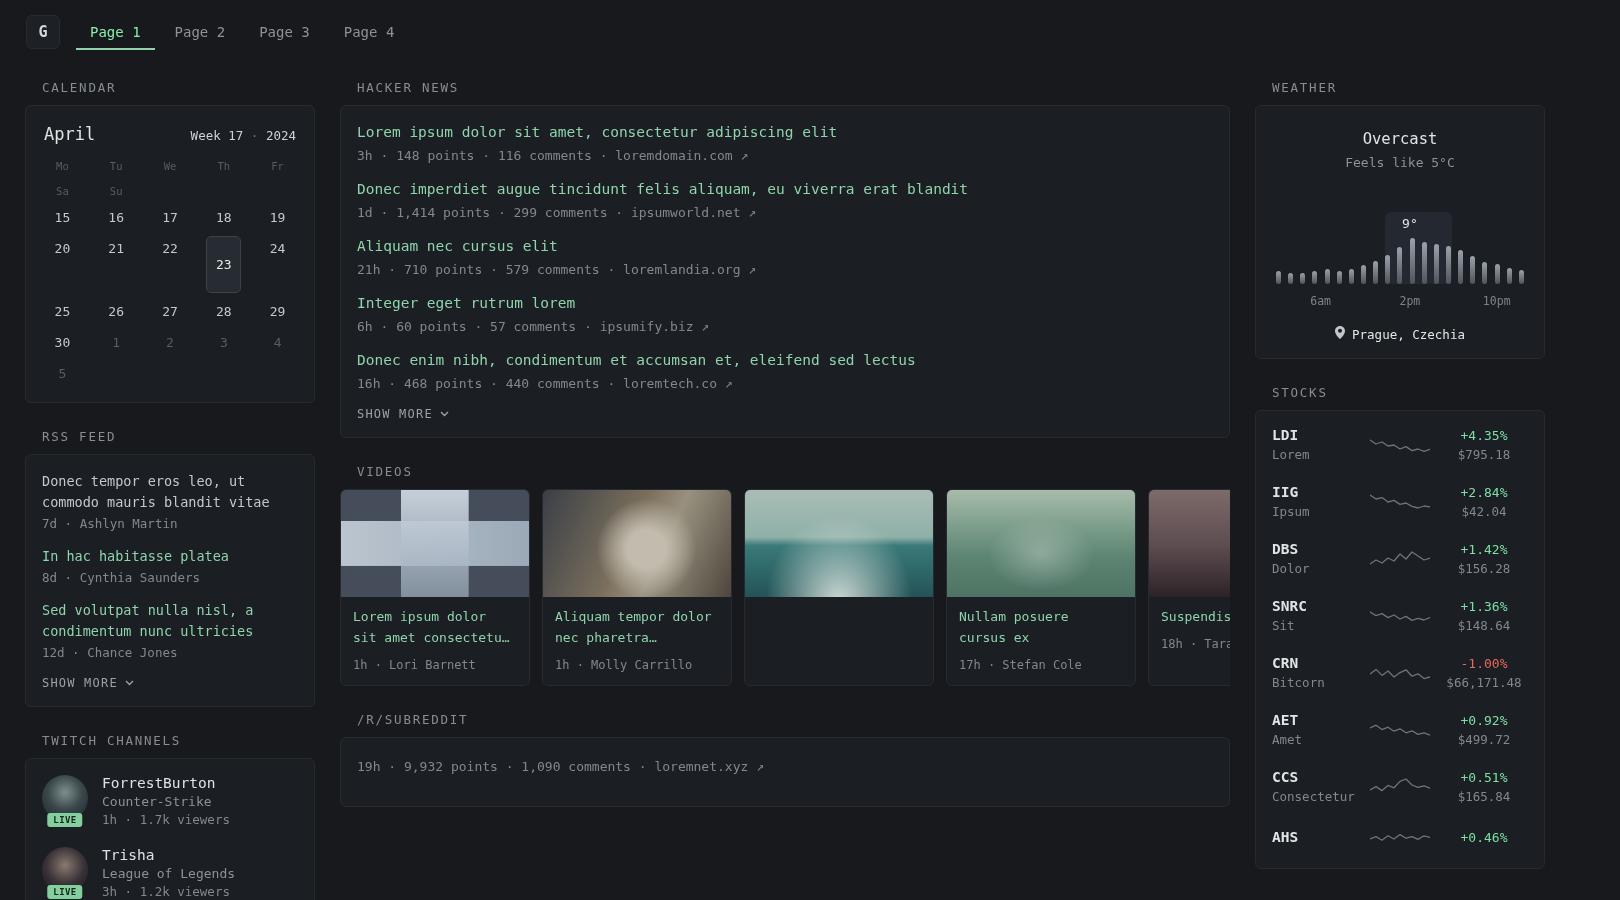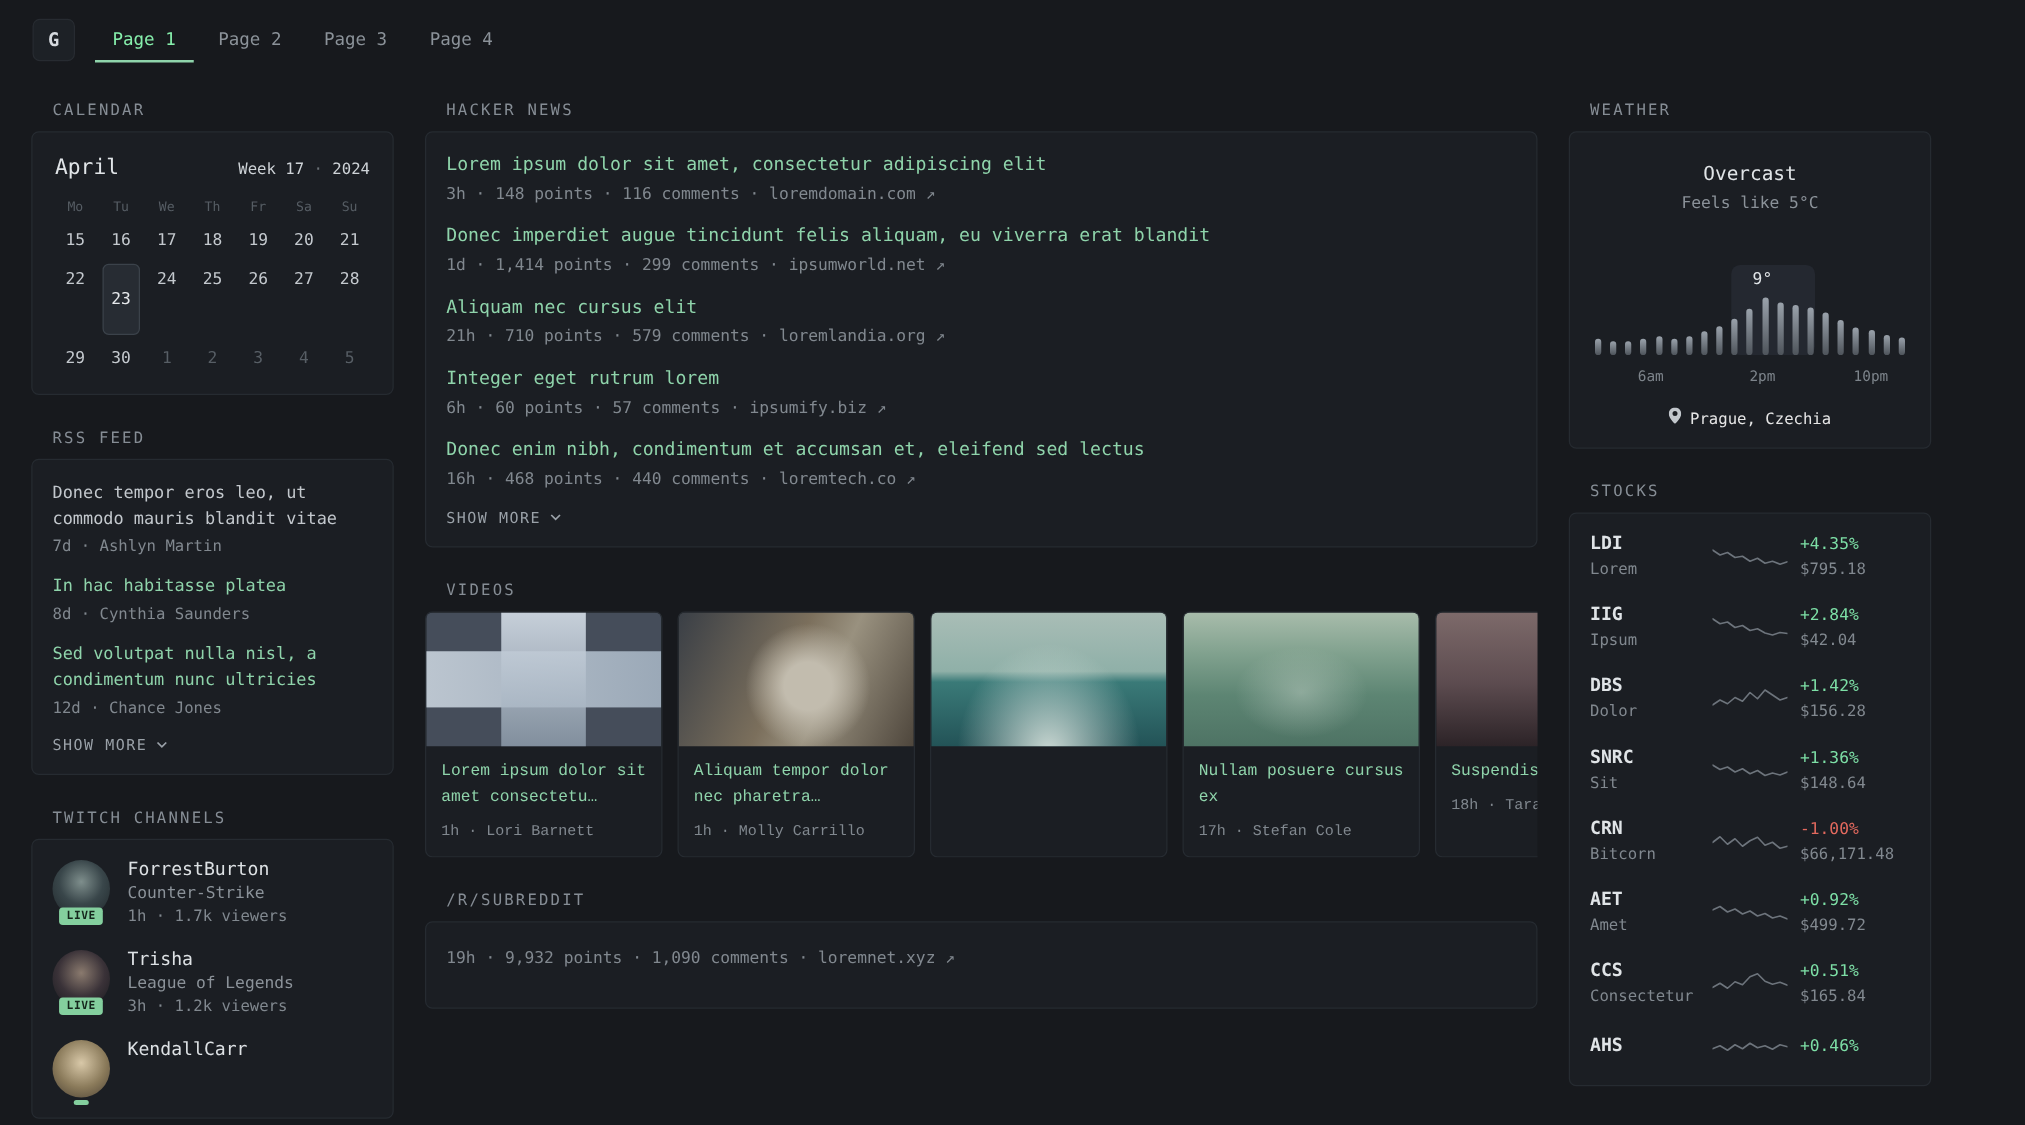--- a/index.html
+++ b/index.html
@@ -44,21 +44,21 @@
 
   .show-more { display:flex; align-items:center; gap:7px; font-size:12px;
     letter-spacing:.1em; color:#9aa1a8; margin-top:16px; }
   .chev { display:inline-flex; color:#9aa1a8; }
 
   
   .cal-head { display:flex; justify-content:space-between; align-items:baseline; padding:2px 2px 0; }
   .cal-month { font-size:17px; color:#e0e4e7; }
   .cal-week { font-size:12.5px; color:#ced3d7; }
   .dim-dot { color:#6b7177; }
-  .cal-grid { display:grid; grid-template-columns:repeat(7,1fr); text-align:center; }
+  .cal-grid { display:grid; grid-template-columns:repeat(5,1fr); text-align:center;gap:13px; }
   .cal-dows { margin-top:16px; }
   .cal-dow { font-size:10.5px; color:#565d64; }
   .cal-days { margin-top:8px; row-gap:6px; }
   .cal-day { font-size:13px; color:#c4c9ce; padding:5px 0; }
   .cal-day.dim { color:#575e65; }
   .cal-day.sel { background:#272c33; border:1px solid #3b424a; border-radius:5px;
     color:#e6e9ec; padding:20px 0; margin:0 3px;text-align:center; }
 
   
   .feed-item { margin-bottom:15px; }
@@ -97,21 +97,21 @@
   .thumb-2 { background:
       radial-gradient(circle at 55% 55%, #c2bcae 0 16%, rgba(0,0,0,0) 42%),
       linear-gradient(115deg, #3a3f46, #7b6f5c 45%, #99917f 62%, #4e463c); }
   .thumb-3 { background:
       radial-gradient(ellipse at 50% 105%, rgba(222,232,226,.9), rgba(0,0,0,0) 55%),
       linear-gradient(180deg, #a9bdb6 0%, #8fb0a8 44%, #3a7a78 52%, #235357 100%); }
   .thumb-4 { background:
       radial-gradient(ellipse at 50% 60%, rgba(230,235,228,.35), rgba(0,0,0,0) 40%),
       linear-gradient(180deg, #a8bcab 0%, #7fa08d 32%, #5d8573 62%, #4e7364 100%); }
   .thumb-5 { background:linear-gradient(180deg, #7d6a6a 0%, #5d4c50 52%, #2c2327 100%); }
-  .video-body { padding:10px 12px 13px;font-family:Liberation Mono, monospace; }
+  .video-body { padding:10px 12px 13px; }
   .video-title { font-size:13px; line-height:1.6; color:#8fd4ab; }
   .video-meta { margin-top:9px; font-size:12px; }
 
   
   .weather-panel { text-align:center; }
   .w-cond { font-size:15.5px; color:#e0e4e7; margin-top:8px; }
   .w-feels { font-size:13px; color:#8b9299; margin-top:7px; }
   .w-chart { position:relative; height:72px; margin:42px 4px 0;
     display:flex; align-items:flex-end; justify-content:space-between; }
   .w-highlight { position:absolute; left:44%; width:27%; top:0; bottom:0;
@@ -127,21 +127,21 @@
   .w-loc { display:flex; justify-content:center; align-items:center; gap:7px;
     margin-top:17px; font-size:12.5px; color:#e5e5e5; }
 
   
   .stock-row { display:flex; align-items:center; margin-bottom:22px; }
   .stock-row:last-child { margin-bottom:0; }
   .stock-left { width:88px; flex:none; }
   .stock-ticker { font-size:14.5px; font-weight:bold; color:#e0e4e7; }
   .stock-left .meta { margin-top:4px; }
   .stock-spark { flex:1; display:flex; justify-content:center; align-items:center; }
-  .stock-right { width:88px; flex:none; text-align:left; }
+  .stock-right { width:88px; flex:none; text-align:center; }
   .stock-change { font-size:13px; }
   .stock-change.pos { color:#7ddfa6; }
   .stock-change.neg { color:#e2695e; }
   .stock-right .meta { margin-top:4px; }
 </style>
 </head>
 <body>
 
 <header class="header">
   <div class="logo">G</div>

